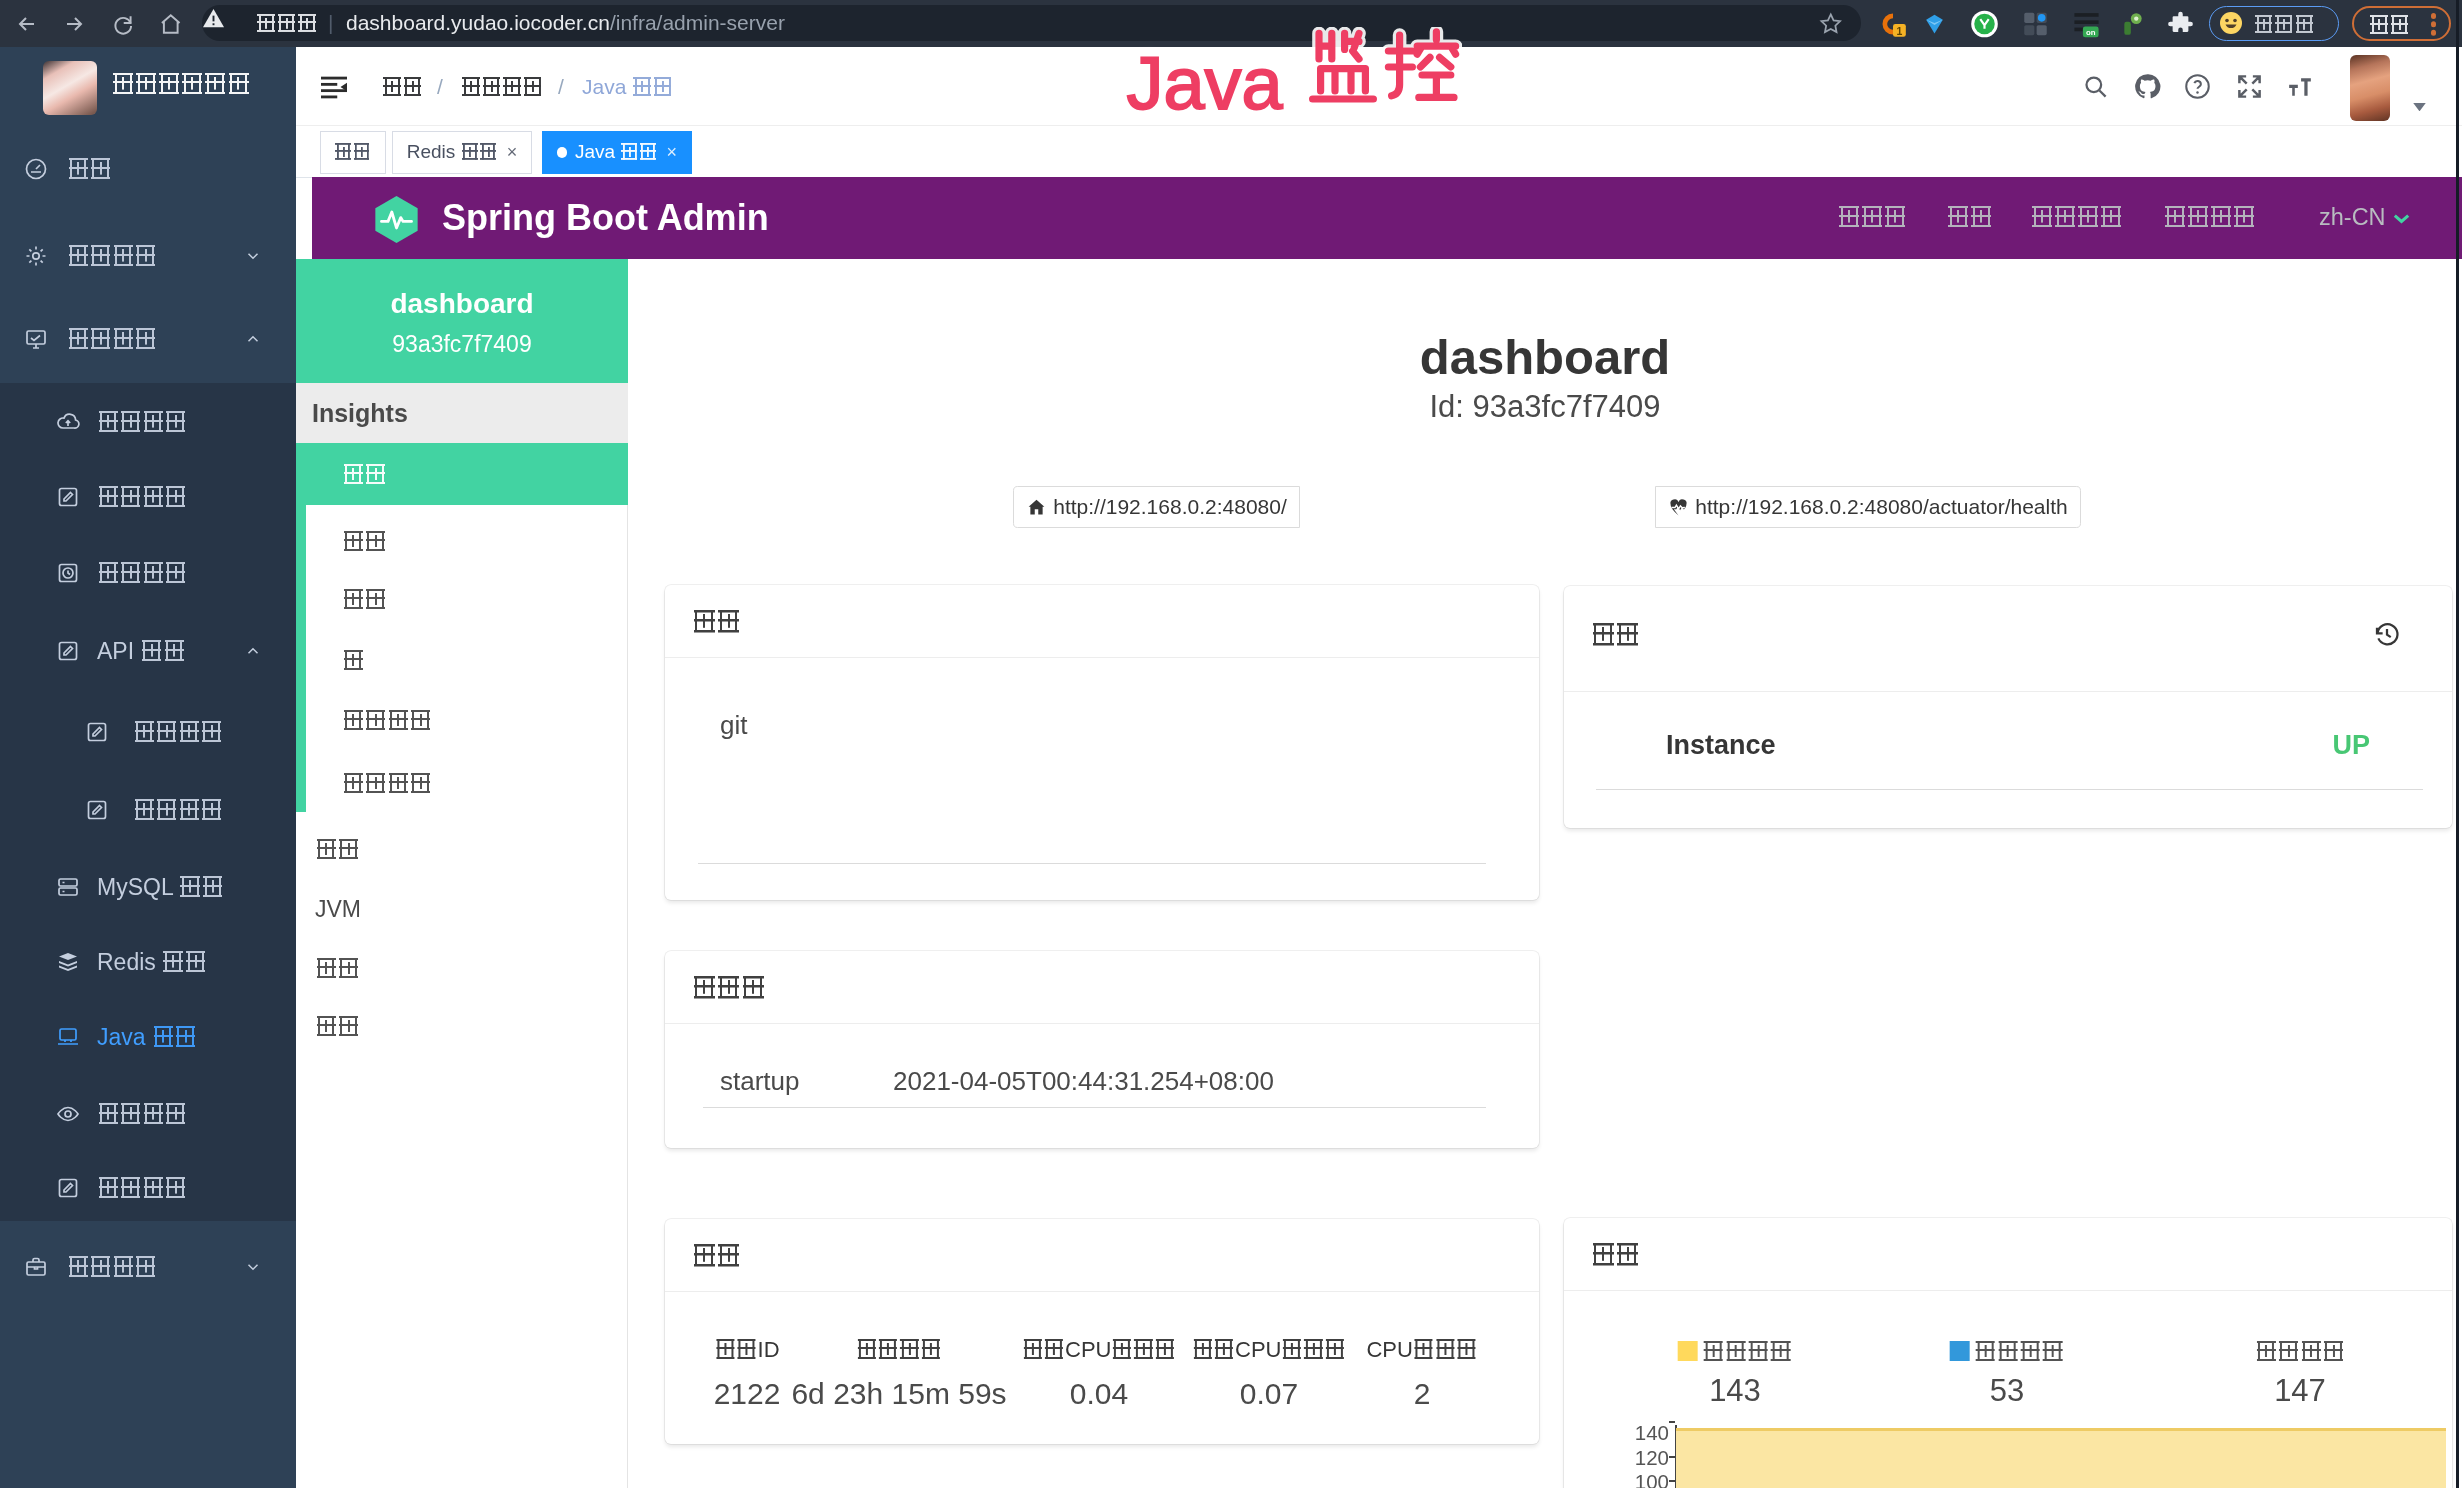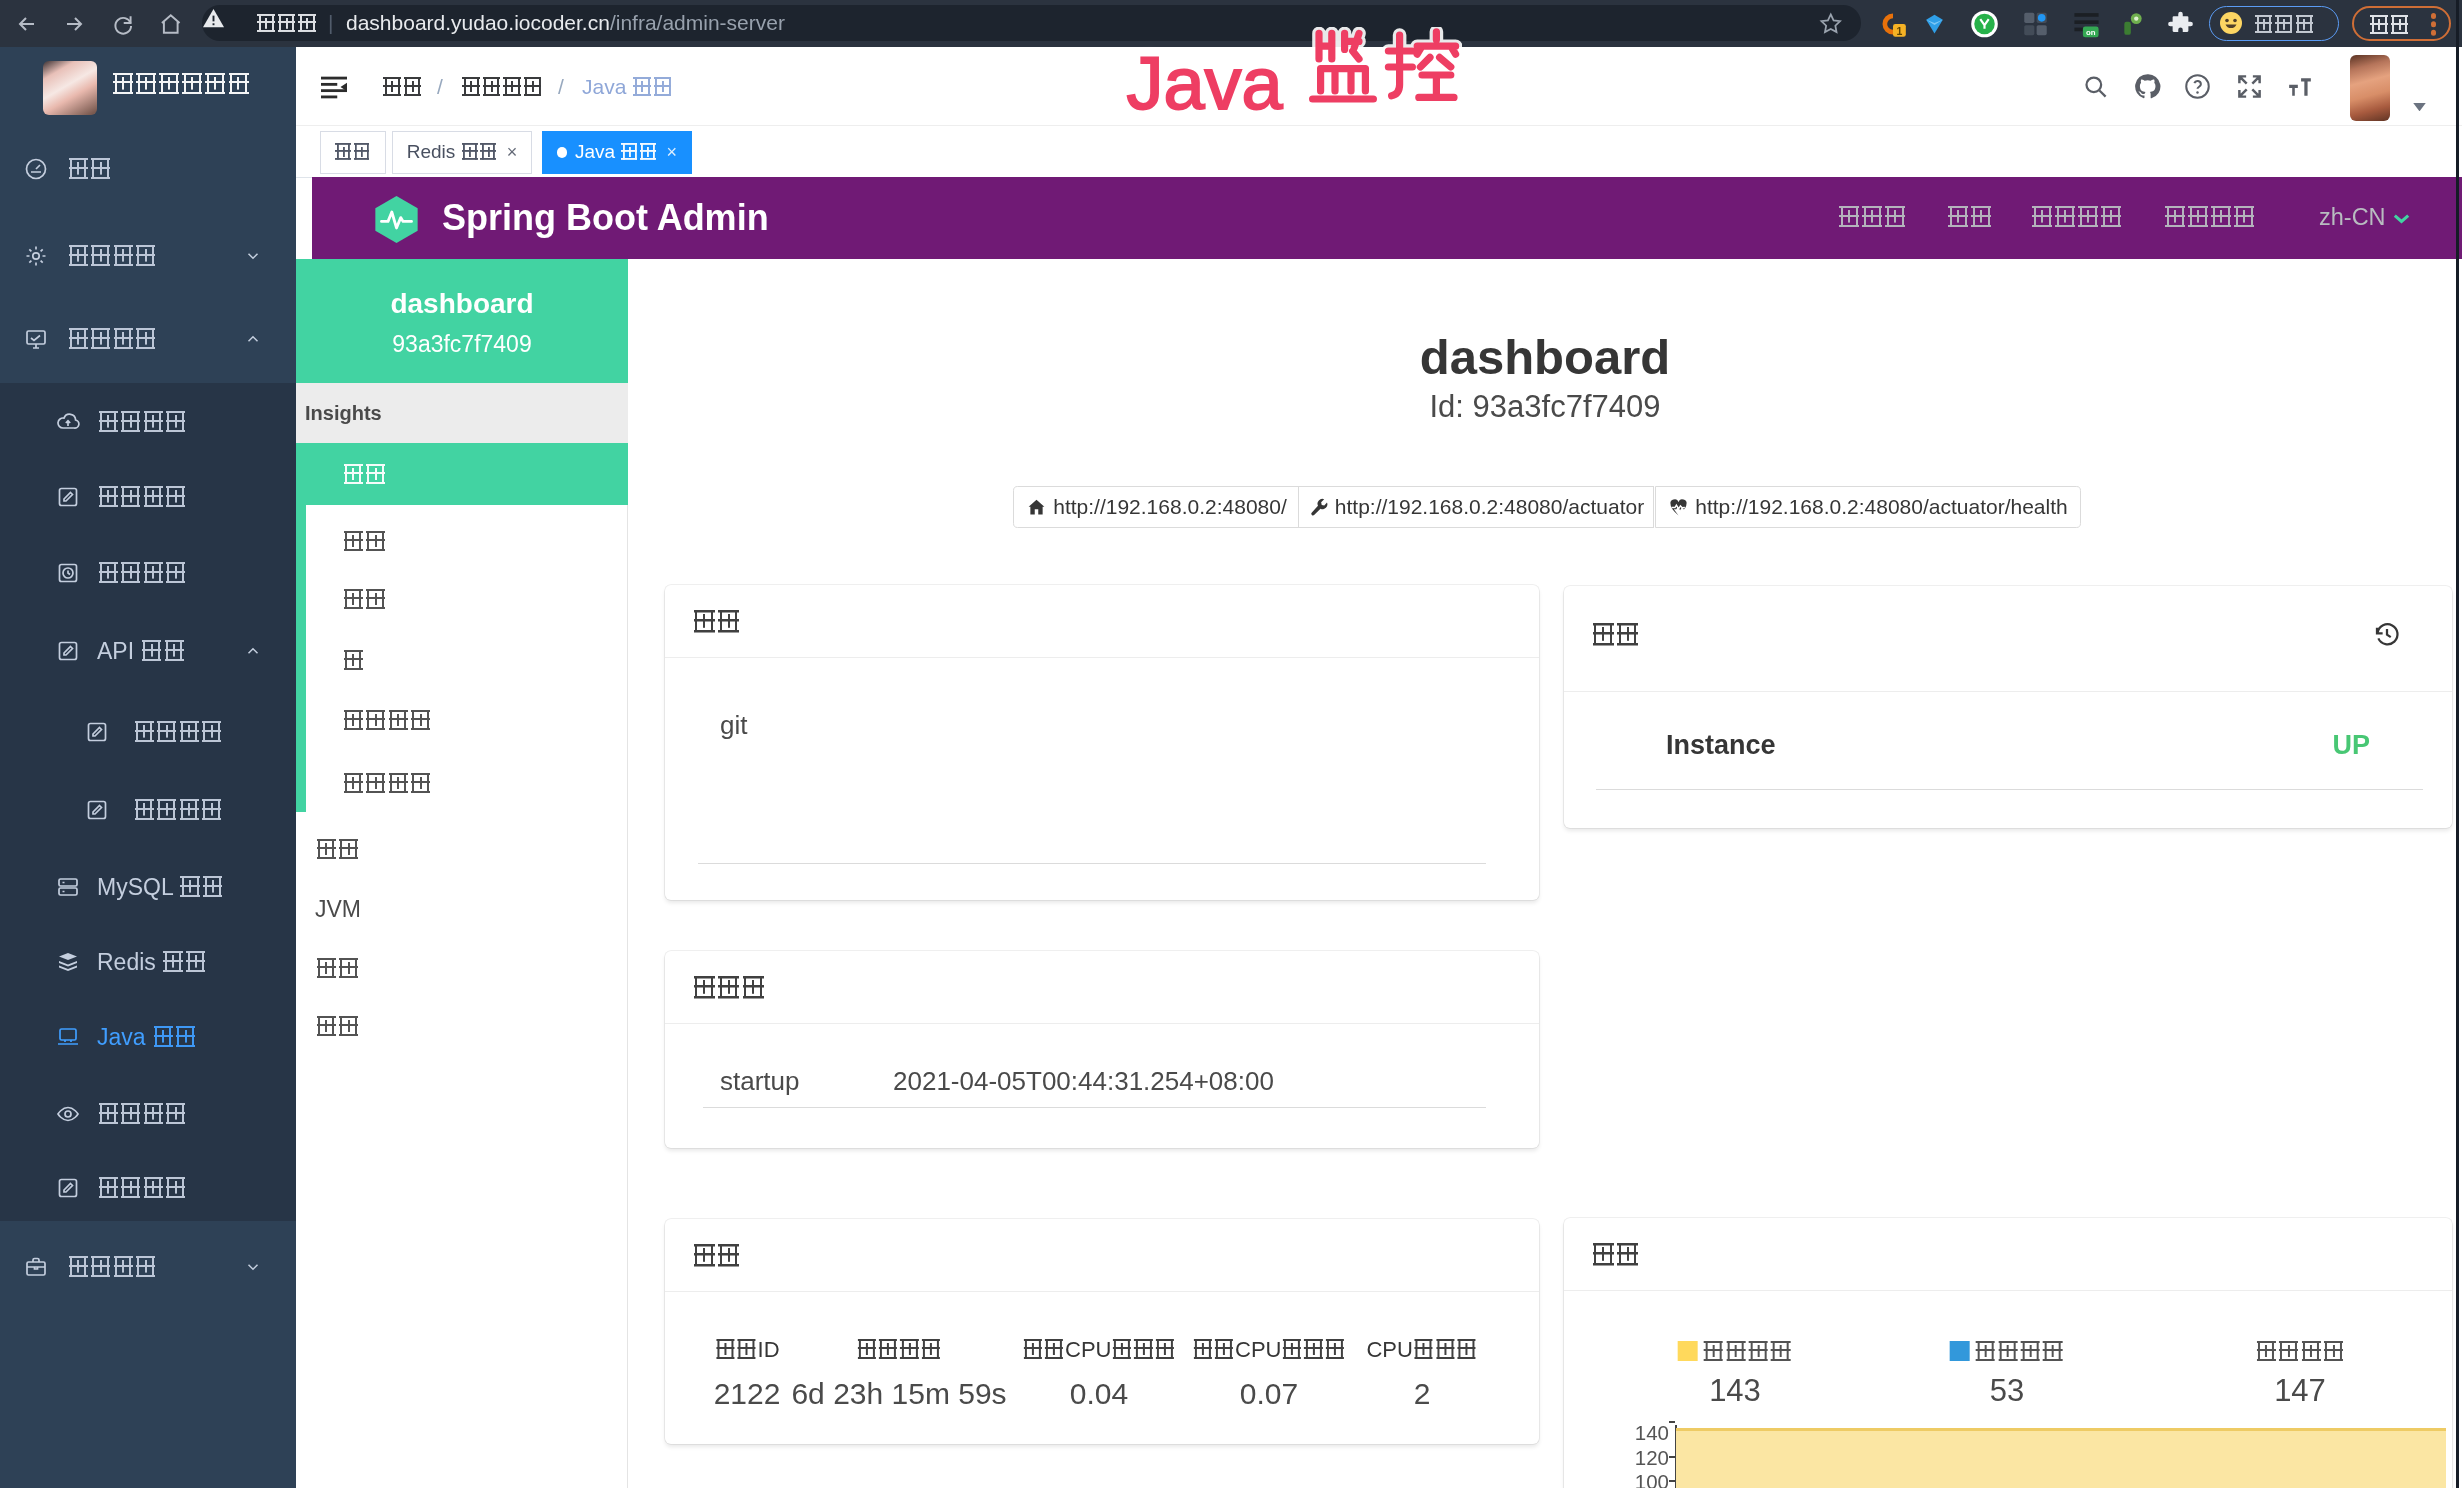--- a/index.html
+++ b/index.html
@@ -42,21 +42,21 @@
 .tab.act{background:#1890ff;border-color:#1890ff;color:#fff}
 .tab .dot{display:inline-block;width:10.6px;height:10.6px;border-radius:50%;background:#fff;margin-right:7.6px;vertical-align:0.8px}
 .tab .x{display:inline-block;margin-left:9px;font-size:18px;opacity:.85}
 
 #sbabar{left:312px;top:177px;width:2167px;height:101px;background:#701a75;color:#b8bcc0;font-size:23.5px}
 #sbabar .nav{position:absolute;top:0;height:81px;line-height:81px;white-space:nowrap}
 #sbalogo{position:absolute;left:130px;top:0;height:81px;line-height:81px;font-size:36px;font-weight:bold;color:#fff}
 
 #sbaside{left:296px;top:259px;width:332px;height:1229px;background:#fff;border-right:0.8px solid #e4e4e4}
 #sbaside .ihead{position:absolute;left:0;top:0;width:332px;height:124px;background:#42d3a2;color:#fff;text-align:center}
-#sbaside .insights{position:absolute;left:0;top:124px;width:332px;height:61px;background:#ececec;color:#4a4a4a;font-weight:bold;font-size:20px;line-height:61px;padding-left:9px}
+#sbaside .insights{position:absolute;left:0;top:124px;width:332px;height:61px;background:#ececec;color:#4a4a4a;font-weight:bold;font-size:25px;line-height:61px;padding-left:16px}
 #sbaside .mitem{position:absolute;left:0;width:332px;height:61px;line-height:61px;font-size:23px;color:#4a4a4a;padding-left:19px}
 #sbaside .sub2{padding-left:46px}
 #sbaside .grn{background:#42d3a2;color:#fff}
 #sbaside .brd{position:absolute;left:0;top:184px;width:10px;height:369px;background:#42d3a2}
 
 #main{left:628px;top:259px;width:1834px;height:1229px;background:#fff}
 .card{position:absolute;background:#fff;border-radius:6px;box-shadow:0 0 0 0.8px rgba(10,10,10,.08),0 3px 4.6px rgba(10,10,10,.09)}
 .chead{height:73px;border-bottom:1.5px solid #ededed;line-height:73px;padding-left:27px;font-size:25px;font-weight:bold;color:#363636}
 .urlbtn{position:absolute;top:227px;height:42px;border:1.5px solid #dbdbdb;background:#fff;color:#363636;font-size:21px;line-height:39px;text-align:center;white-space:nowrap;overflow:hidden}
 </style></head>
@@ -341,23 +341,20 @@
   <div class="mitem" style="top:620px">JVM</div>
   <div class="mitem" style="top:679px"><span class="c"></span><span class="c"></span></div>
   <div class="mitem" style="top:737px"><span class="c"></span><span class="c"></span></div>
 </div>
 <div class="abs" id="main">
   <div style="position:absolute;left:0;width:1834px;top:70px;text-align:center;font-size:49px;font-weight:600;color:#363636">dashboard</div>
   <div style="position:absolute;left:0;width:1834px;top:130px;text-align:center;font-size:31px;color:#4a4a4a">Id: 93a3fc7f7409</div>
   <div class="urlbtn" style="left:385px;width:287px;border-radius:4.6px 0 0 4.6px"><svg style="vertical-align:-3.8px;margin-right:6px" width="21" height="21" viewBox="0 0 24 24" fill="#363636">
         <path d="M3 11l9-8 9 8h-2v9h-5v-6h-4v6H5v-9z"></path>
       </svg>http://192.168.0.2:48080/</div>
-  <div class="urlbtn" style="left:670px;width:356px"><svg style="vertical-align:-3.8px;margin-right:6px" width="21" height="21" viewBox="0 0 24 24" fill="#363636">
-        <path d="M21.7 6.3a5.5 5.5 0 0 1-7.4 7.1L7 20.7a2 2 0 0 1-2.8-2.8L11.4 10a5.5 5.5 0 0 1 7.1-7.4L15 6.1l.7 2.9 2.9.7z"></path>
-      </svg>http://192.168.0.2:48080/actuator</div>
   <div class="urlbtn" style="left:1027px;width:426px;border-radius:0 4.6px 4.6px 0"><svg style="vertical-align:-3.8px;margin-right:6px" width="21" height="21" viewBox="0 0 24 24" fill="#363636">
         <path d="M12 21S3 14 3 8.5A4.5 4.5 0 0 1 12 6a4.5 4.5 0 0 1 9 2.5c0 2-1.2 4-2.8 5.7l-2.4-2.4-2 3.4-2.6-4.4-1.7 3.2H6.7"></path>
         <path d="M4 12h4l1.6-2.8 2.6 4.3 2-3.3 2.1 2.1 3-.3" fill="none" stroke="#fff" stroke-width="1.6"></path>
       </svg>http://192.168.0.2:48080/actuator/health</div>
 
   <div class="card" style="left:37px;top:326px;width:874px;height:315px">
     <div class="chead"><span class="c"></span><span class="c"></span></div>
     <div style="position:absolute;left:55px;top:125px;font-size:26px;color:#4a4a4a">git</div>
     <div style="position:absolute;left:33px;top:278px;width:788px;border-top:1.5px solid #dbdbdb"></div>
   </div>

